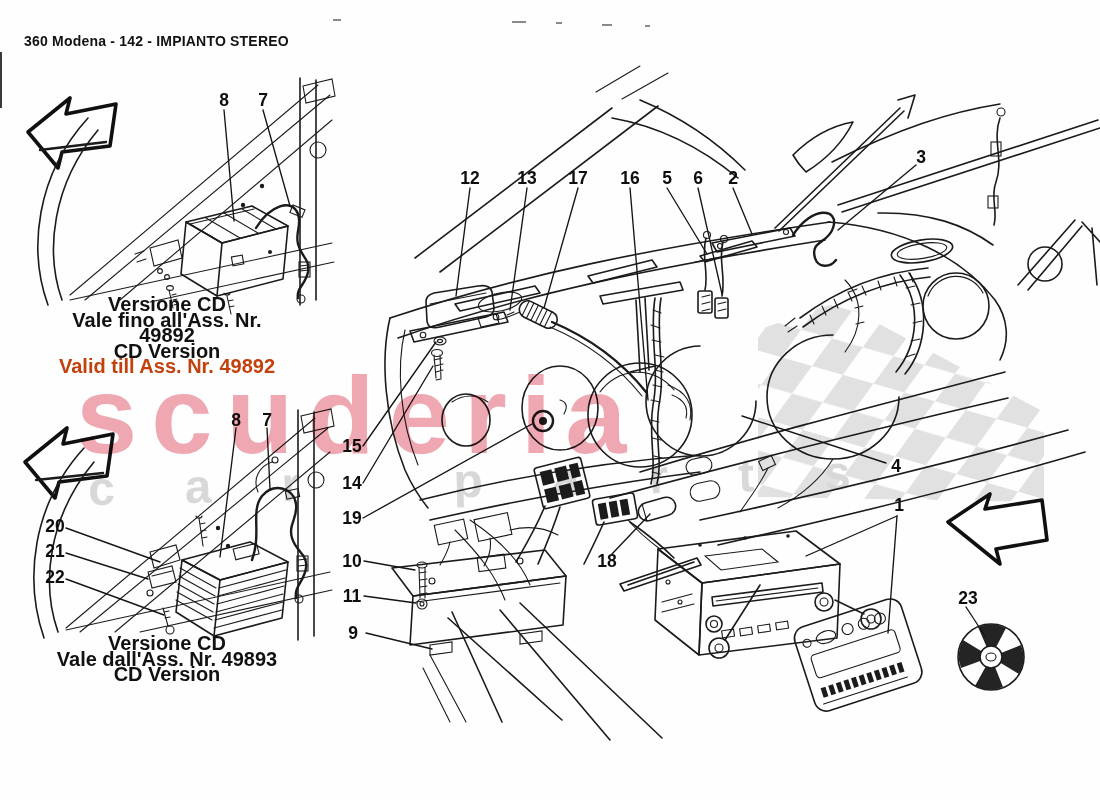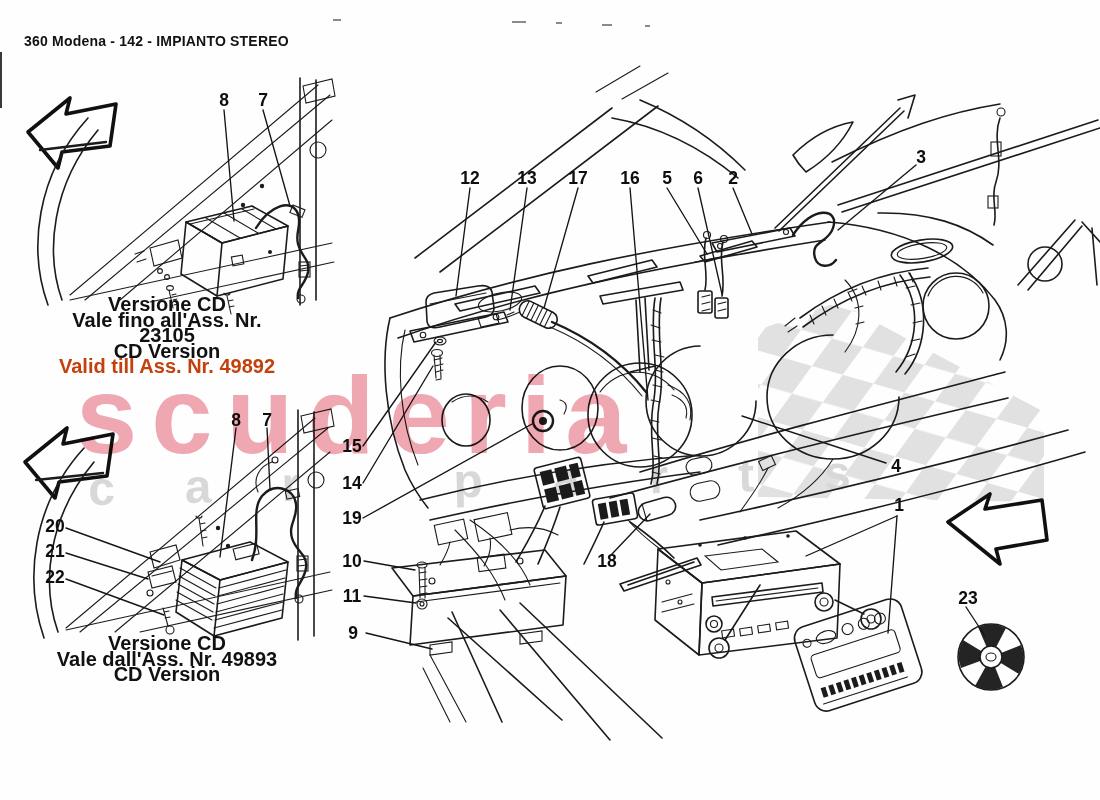--- a/index.html
+++ b/index.html
@@ -427,21 +427,21 @@
       <text class="callout" x="353" y="639">9</text>
       <text class="callout" x="607" y="567">18</text>
       <text class="callout" x="896" y="472">4</text>
       <text class="callout" x="899" y="511">1</text>
       <text class="callout" x="968" y="604">23</text>
     </g>
   </svg>
 
   <div class="caption c1">
     <div>Versione CD</div>
-    <div>Vale fino all'Ass. Nr. 23105</div>
+    <div>Vale fino all'Ass. Nr. 49892</div>
     <div>CD Version</div>
     <div class="red">Valid till Ass. Nr. 49892</div>
   </div>
   <div class="caption c2">
     <div>Versione CD</div>
     <div>Vale dall'Ass. Nr. 49893</div>
     <div>CD Version</div>
   </div>
 
   <div class="brand">scuderia</div>

